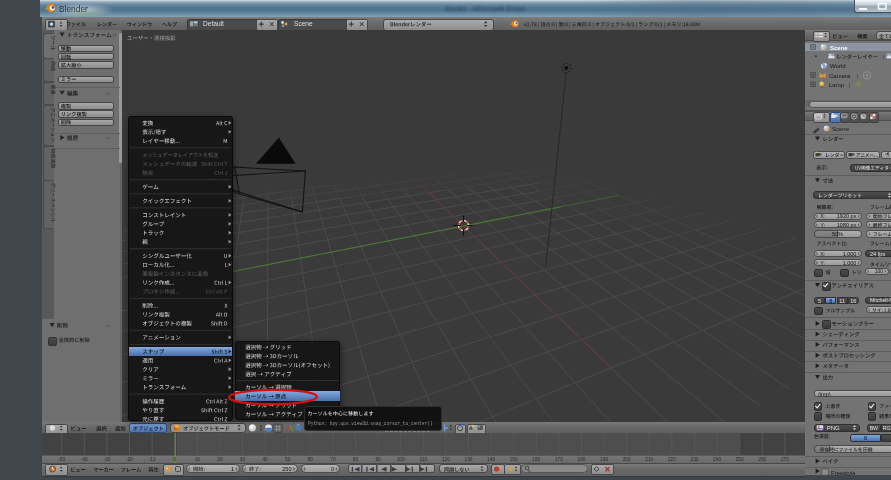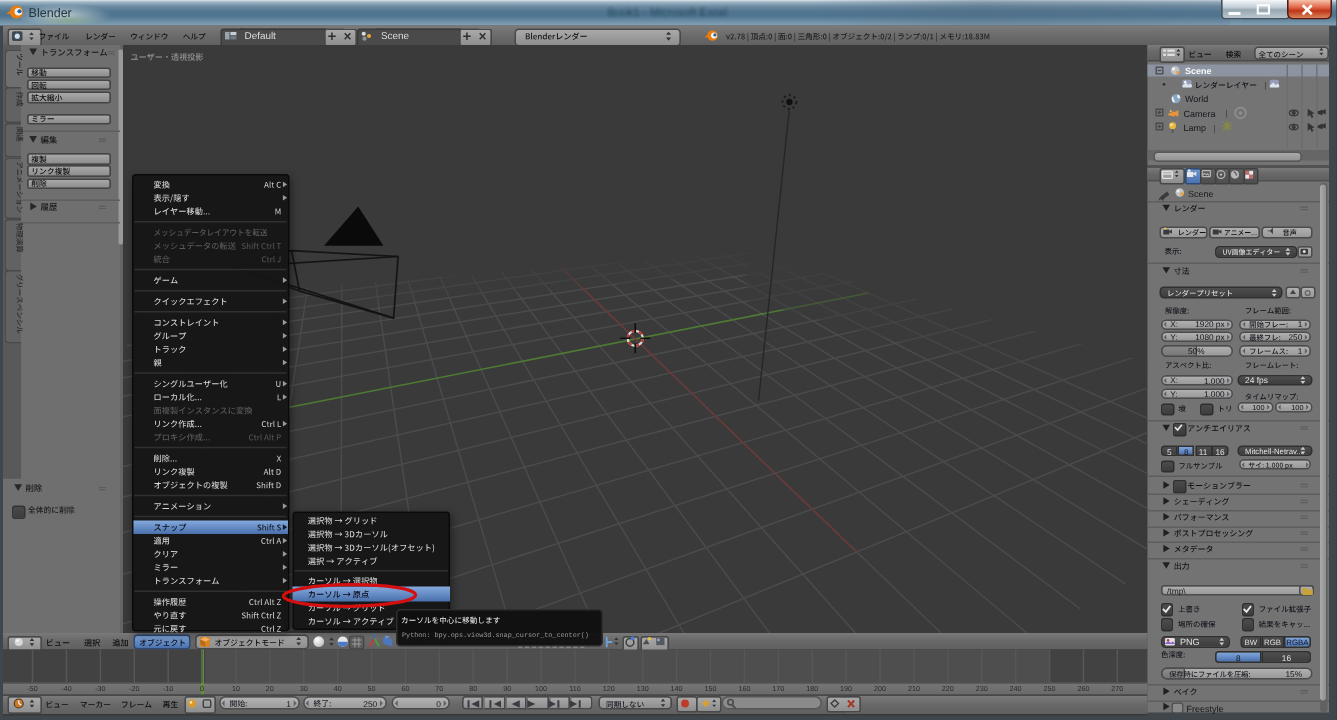--- a/index.html
+++ b/index.html
@@ -1,12 +1,12 @@
 <!DOCTYPE html>
-<html><head><meta charset="utf-8"><style>*{margin:0;padding:0;}body{width:891px;height:480px;overflow:hidden;font-family:"Liberation Sans",sans-serif;background:#3f474c;}#root{position:relative;width:725px;height:480px;}</style></head><body>
+<html><head><meta charset="utf-8"><style>*{margin:0;padding:0;}body{width:891px;height:480px;overflow:hidden;font-family:"Liberation Sans",sans-serif;background:#3f474c;}#root{position:relative;width:725px;height:480px;margin-left:40px;}</style></head><body>
 <div id="root">
     <div style="position:absolute;left:0;top:0;width:891px;height:17px;background:linear-gradient(180deg,#dde5ea 0%,#9fb6c4 8%,#6c8ba2 25%,#527691 45%,#4f7490 62%,#6f90a6 85%,#86a3b5 100%);"></div>
     <div style="position:absolute;left:540px;top:0;width:280px;height:17px;background:linear-gradient(90deg,rgba(70,100,125,0),rgba(80,105,128,.35) 40%,rgba(90,115,138,.2));"></div>
     <div style="position:absolute;left:14px;top:3px;width:60px;height:13px;background:radial-gradient(ellipse at 45% 55%,rgba(225,232,230,.75),rgba(225,232,230,0) 72%);"></div>
     <div style="position:absolute;left:24px;top:10px;width:44px;height:7px;background:radial-gradient(ellipse at 50% 50%,rgba(125,160,115,.55),rgba(125,160,115,0) 72%);"></div>
     <div style="position:absolute;left:829px;top:0px;width:29px;height:12px;background:linear-gradient(180deg,#f5f8fa,#c3ced6 40%,#96a7b2 55%,#b9c5cd);border:1px solid #45525b;border-top:none;border-radius:0 0 3px 0;"></div>
     <div style="position:absolute;left:814px;top:0px;width:15px;height:12px;background:linear-gradient(180deg,#f5f8fa,#c3ced6 40%,#96a7b2 55%,#b9c5cd);border:1px solid #45525b;border-top:none;border-radius:0 0 0 3px;border-right:none;"></div>
     <div style="position:absolute;left:858px;top:0px;width:28px;height:12px;background:linear-gradient(180deg,#f6c2ab,#e2674a 40%,#c03518 60%,#d8845c);border:1px solid #58180c;border-top:none;border-radius:0 0 4px 4px;"></div>
     <div style="position:absolute;left:2px;top:17px;width:884px;height:13px;background:linear-gradient(180deg,#7c7c7c,#6b6b6b 50%,#606060);border-bottom:1px solid #424242;"></div>
     <div style="position:absolute;left:5px;top:19px;width:21px;height:9.5px;background:linear-gradient(180deg,#a9a9a9,#8e8e8e);border:1px solid #484848;border-radius:2px;"></div>

